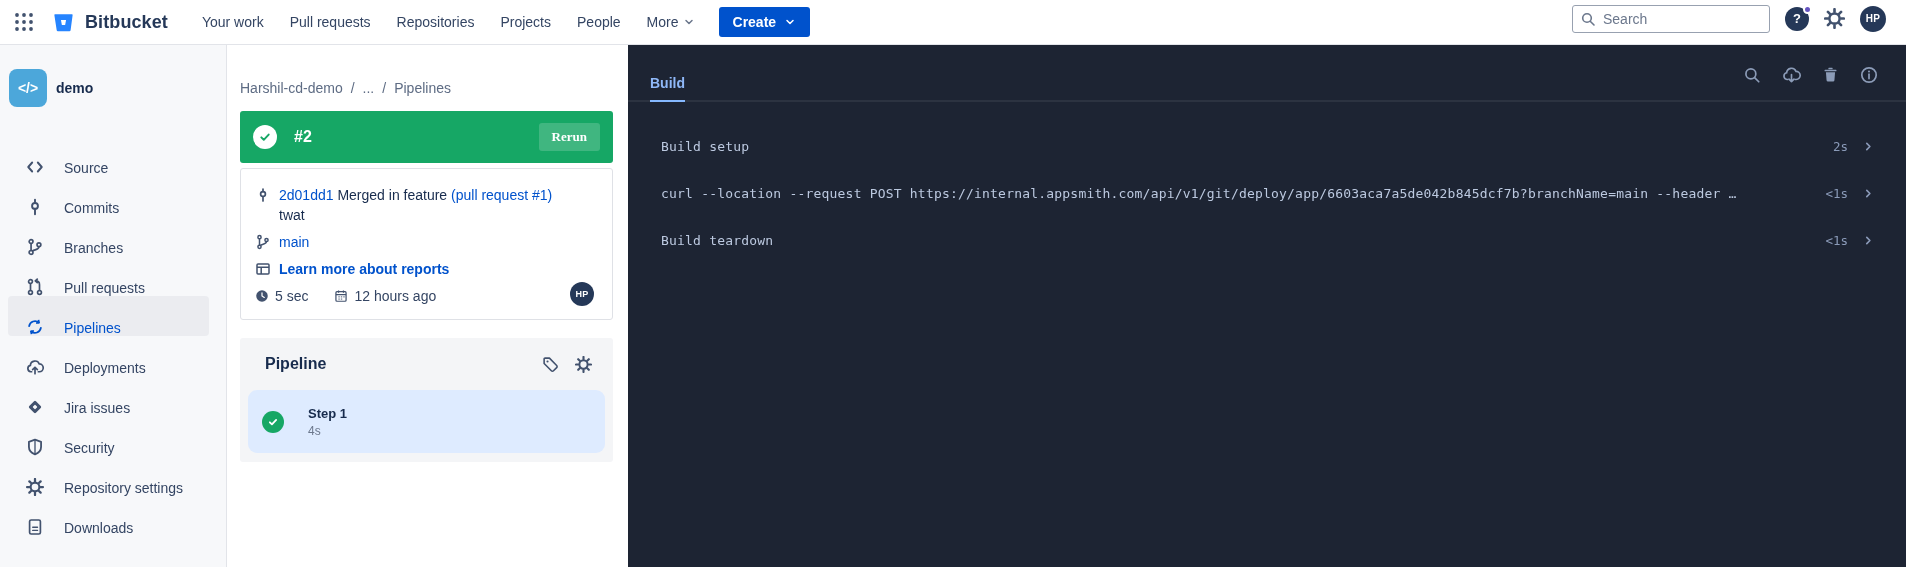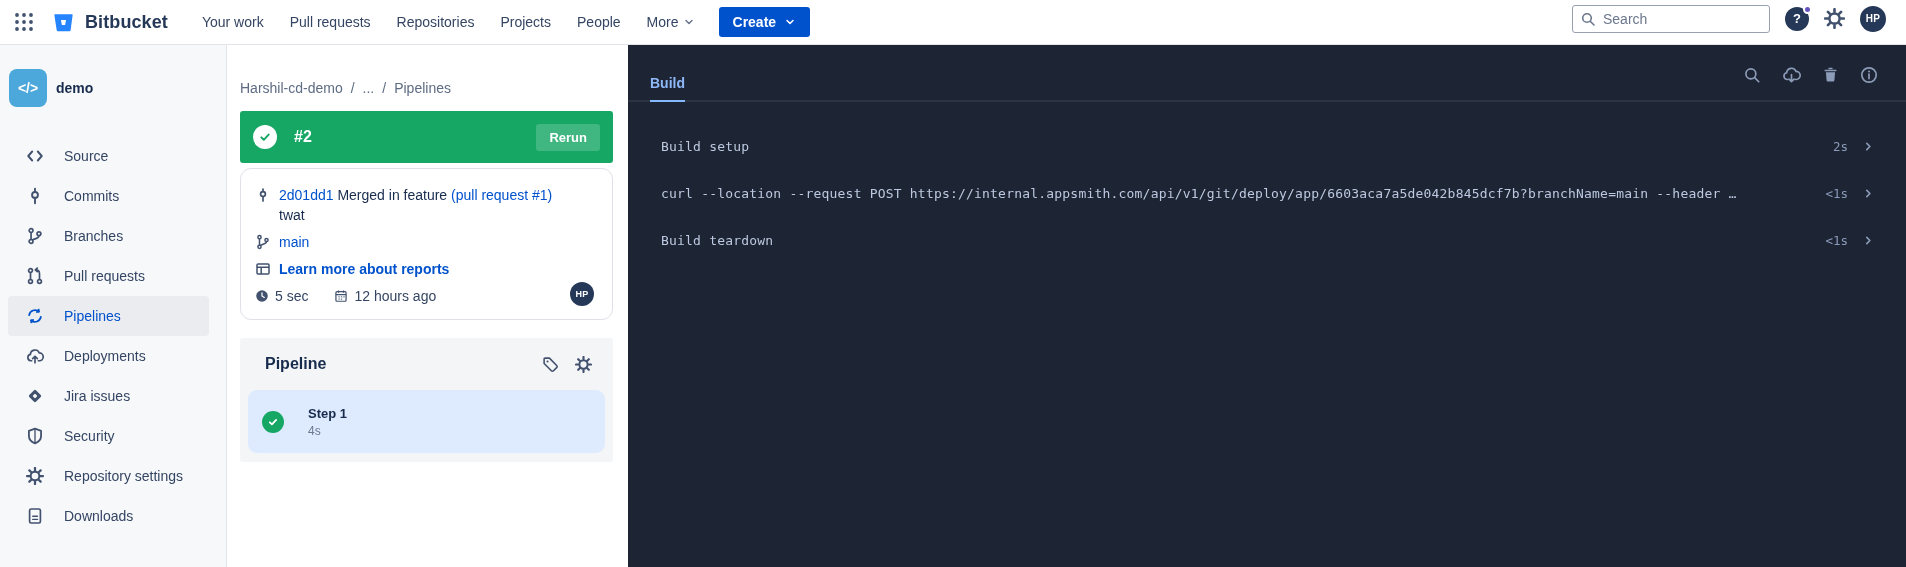--- a/index.html
+++ b/index.html
@@ -29,35 +29,35 @@
   .help-dot{position:absolute;top:-2px;right:-3px;width:9px;height:9px;border-radius:50%;background:#6554C0;border:2px solid #fff}
   .nav-gear{color:#42526E;cursor:pointer}
   .avatar{width:26px;height:26px;border-radius:50%;background:var(--navy);color:#fff;font-size:10px;font-weight:700;display:flex;align-items:center;justify-content:center;letter-spacing:.3px;cursor:pointer}
 
   
   .sidebar{position:absolute;left:0;top:45px;width:227px;bottom:0;background:#F7F8FA;border-right:1px solid #E2E4E9}
   .repo-head{display:flex;align-items:center;padding:24px 0 0 9px}
   .repo-avatar{width:38px;height:38px;border-radius:8px;background:#4CA7DA;color:#fff;display:flex;align-items:center;justify-content:center;font-size:14px;font-weight:700}
   .repo-name{margin-left:9px;font-size:14px;font-weight:700;color:var(--text)}
   .side-list{margin-top:29px}
-  .side-item{height:40px;display:flex;align-items:center;padding-left:18px;margin:0 17px 0 8px;border-radius:4px;color:#344563;font-size:14px;cursor:pointer}
+  .side-item{height:40px;display:flex;align-items:flex-end;padding-left:18px;margin:0 17px 0 8px;border-radius:4px;color:#344563;font-size:14px;cursor:pointer}
   .side-item .sideicon{width:18px;height:18px;color:#42526E;flex:none}
   .side-item span.lbl{margin-left:20px;white-space:nowrap}
   .side-item.active{background:#EBECF0;color:var(--accent);font-weight:500}
   .side-item.active .sideicon{color:var(--accent)}
 
   
   .middle{position:absolute;left:228px;top:45px;width:399px;bottom:0;background:#fff;padding:35px 14px 0 12px}
   .breadcrumb{font-size:14px;color:var(--subtle);display:flex;gap:8px;align-items:center;margin-bottom:15px}
   .breadcrumb .bc-link{cursor:pointer}
   .banner{height:52px;background:var(--success);border-radius:3px;display:flex;align-items:center;padding:0 13px;margin-bottom:5px}
   .banner-check{width:24px;height:24px;border-radius:50%;background:#fff;display:flex;align-items:center;justify-content:center;color:var(--success)}
   .banner-num{color:#fff;font-size:16px;font-weight:700;margin-left:17px}
-  .rerun-btn{margin-left:auto;background:rgba(255,255,255,.18);color:#fff;border:none;border-radius:3px;font-size:13px;font-weight:700;padding:6px 13px;cursor:pointer;font-family:Liberation Sans, sans-serif}
-  .commit-card{position:relative;background:#fff;border:1px solid #DFE1E6;border-radius:11px;padding:16px 14px 14px;margin-bottom:18px;min-height:152px}
+  .rerun-btn{margin-left:auto;background:rgba(255,255,255,.18);color:#fff;border:none;border-radius:3px;font-size:13px;font-weight:700;padding:6px 13px;cursor:pointer;font-family:Liberation Serif, serif}
+  .commit-card{position:relative;background:#fff;border:1px solid #DFE1E6;border-radius:3px;padding:16px 14px 14px;margin-bottom:18px;min-height:152px}
   .c-row{display:flex;align-items:flex-start;font-size:14px;line-height:20px;margin-top:7px}
   .c-row:first-child{margin-top:0}
   .c-row .cicon{width:16px;height:16px;color:#42526E;flex:none;margin:2px 8px 0 0}
   .blue-link{color:var(--accent);cursor:pointer;text-decoration:none}
   .branch-link{font-weight:500}
   .reports-link{font-weight:600}
   .meta-row{display:flex;align-items:center;gap:6px;font-size:14px;color:#344563;margin-top:9px}
   .meta-row .cicon{width:14px;height:14px;color:#42526E}
   .meta-gap{width:14px}
   .card-avatar{position:absolute;right:18px;bottom:13px;width:24px;height:24px;border-radius:50%;background:var(--navy);color:#fff;font-size:9px;font-weight:700;display:flex;align-items:center;justify-content:center;letter-spacing:.3px}

